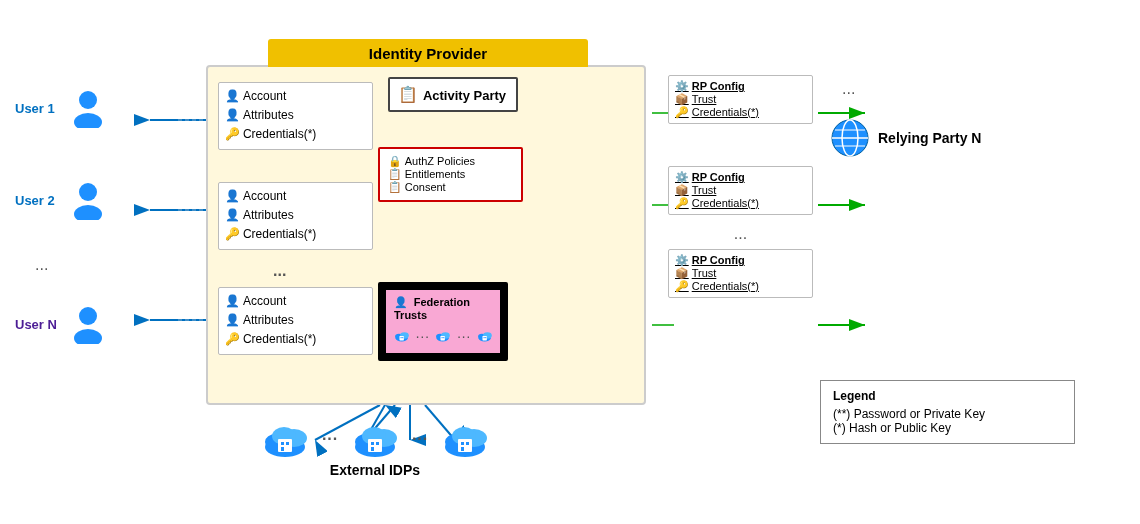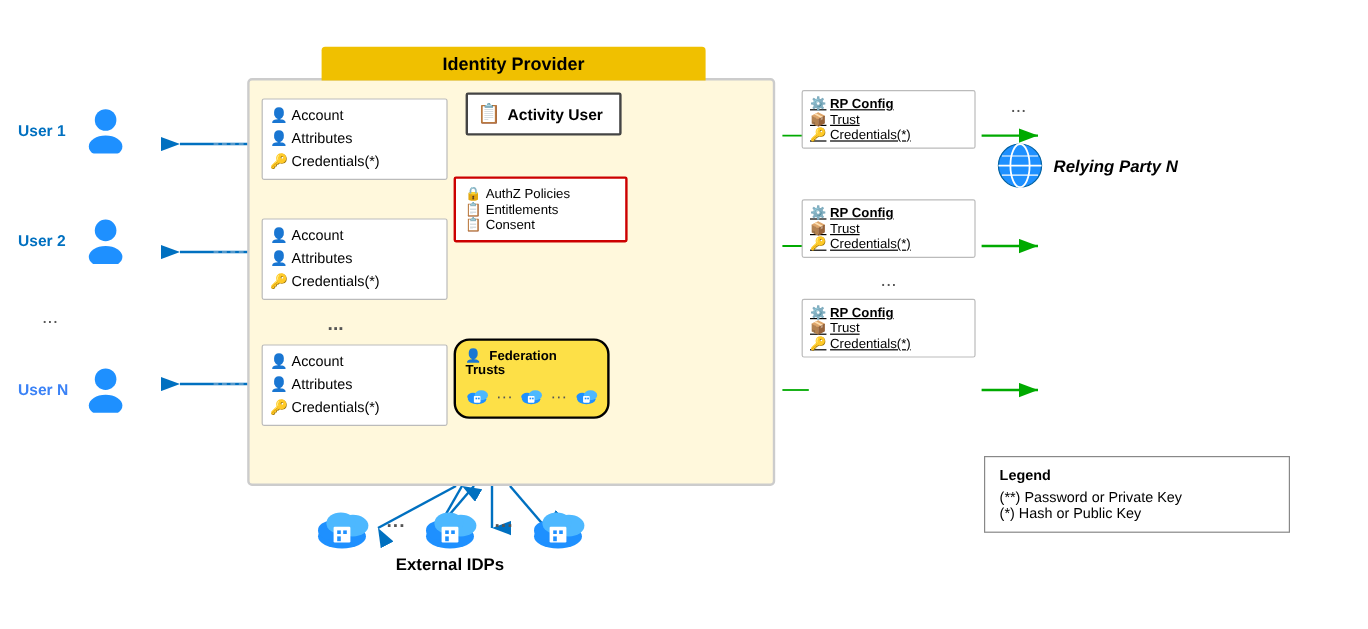--- a/index.html
+++ b/index.html
@@ -91,23 +91,23 @@
       border: 2px solid #c00;
       border-radius: 2px;
       padding: 6px 8px;
     }
 
     
     .fed-trusts-box {
       position: absolute;
       top: 215px; left: 170px;
       width: 130px;
-      background: #fde047;
-      border: 2px solid #000000;
-      border-radius: 13px;
+      background: #f9a8d4;
+      border: 8px solid #000000;
+      border-radius: 2px;
       padding: 6px 8px;
     }
 
     .rp-config-box {
       background: #fff;
       border: 1px solid #bbb;
       border-radius: 2px;
       padding: 4px 6px;
       margin-bottom: 10px;
       width: 145px;
@@ -239,21 +239,21 @@
           <span class="item-icon">👤</span>
           <span>Attributes</span>
         </div>
       <div class="item-row">
           <span class="item-icon">🔑</span>
           <span>Credentials(*)</span>
         </div>
     </div>
 
     <div class="activity-logs-box">
-      <div class="item-row"><span style="font-size:16px; margin-right:5px;">📋</span><span style="font-weight:bold;">Activity User</span></div>
+      <div class="item-row"><span style="font-size:16px; margin-right:5px;">📋</span><span style="font-weight:bold;">Activity Party</span></div>
     </div>
 
     <div class="authz-box">
       <div class="item-row" style="font-size:11px;"><span style="margin-right:3px;">🔒</span><span>AuthZ Policies</span></div>
       <div class="item-row" style="font-size:11px;"><span style="margin-right:3px;">📋</span><span>Entitlements</span></div>
       <div class="item-row" style="font-size:11px;"><span style="margin-right:3px;">📋</span><span>Consent</span></div>
     </div>
 
     <div class="fed-trusts-box">
       <div class="item-row" style="font-size:11px; font-weight:bold;">
@@ -307,21 +307,21 @@
       <span style="color:#0070c0; font-weight:bold; font-size:13px; width:55px;">User 2</span>
       <svg width="36" height="40" viewBox="0 0 36 40">
         <circle cx="18" cy="12" r="9" fill="#1e90ff"></circle>
         <ellipse cx="18" cy="34" rx="14" ry="9" fill="#1e90ff"></ellipse>
       </svg>
     </div>
 
     <div style="margin-left:20px; font-size:16px; color:#555; margin-bottom:30px;">...</div>
 
     <div style="display:flex; align-items:center;">
-      <span style="color:#3b82f6; font-weight:bold; font-size:13px; width:55px;">User N</span>
+      <span style="color:#4c1d95; font-weight:bold; font-size:13px; width:55px;">User N</span>
       <svg width="36" height="40" viewBox="0 0 36 40">
         <circle cx="18" cy="12" r="9" fill="#1e90ff"></circle>
         <ellipse cx="18" cy="34" rx="14" ry="9" fill="#1e90ff"></ellipse>
       </svg>
     </div>
   </div>
 
   <div style="position:absolute; top:65px; left:658px;">
 
     <div class="rp-config-box">
@@ -344,21 +344,21 @@
       <div class="item-row" style="font-size:11px;"><span style="margin-right:3px;">🔑</span><span>Credentials(*)</span></div>
     </div>
   </div>
 
   <div style="position:absolute; top:70px; left:820px;">
 
 
 
     <div style="font-size:16px; color:#555; margin-left:12px; margin-bottom:20px;">...</div>
 
-    <div style="display:flex; align-items:center;font-style:italic;">
+    <div style="display:flex; align-items:center;">
       <svg width="40" height="40" viewBox="0 0 40 40">
         <circle cx="20" cy="20" r="18" fill="#1e90ff" stroke="#0060a0" stroke-width="1"></circle>
         <ellipse cx="20" cy="20" rx="8" ry="18" fill="none" stroke="#fff" stroke-width="1.5"></ellipse>
         <line x1="2" y1="20" x2="38" y2="20" stroke="#fff" stroke-width="1.5"></line>
         <line x1="5" y1="12" x2="35" y2="12" stroke="#fff" stroke-width="1"></line>
         <line x1="5" y1="28" x2="35" y2="28" stroke="#fff" stroke-width="1"></line>
       </svg>
       <span style="font-weight:bold; font-size:14px; margin-left:8px;">Relying Party N</span>
     </div>
   </div>

